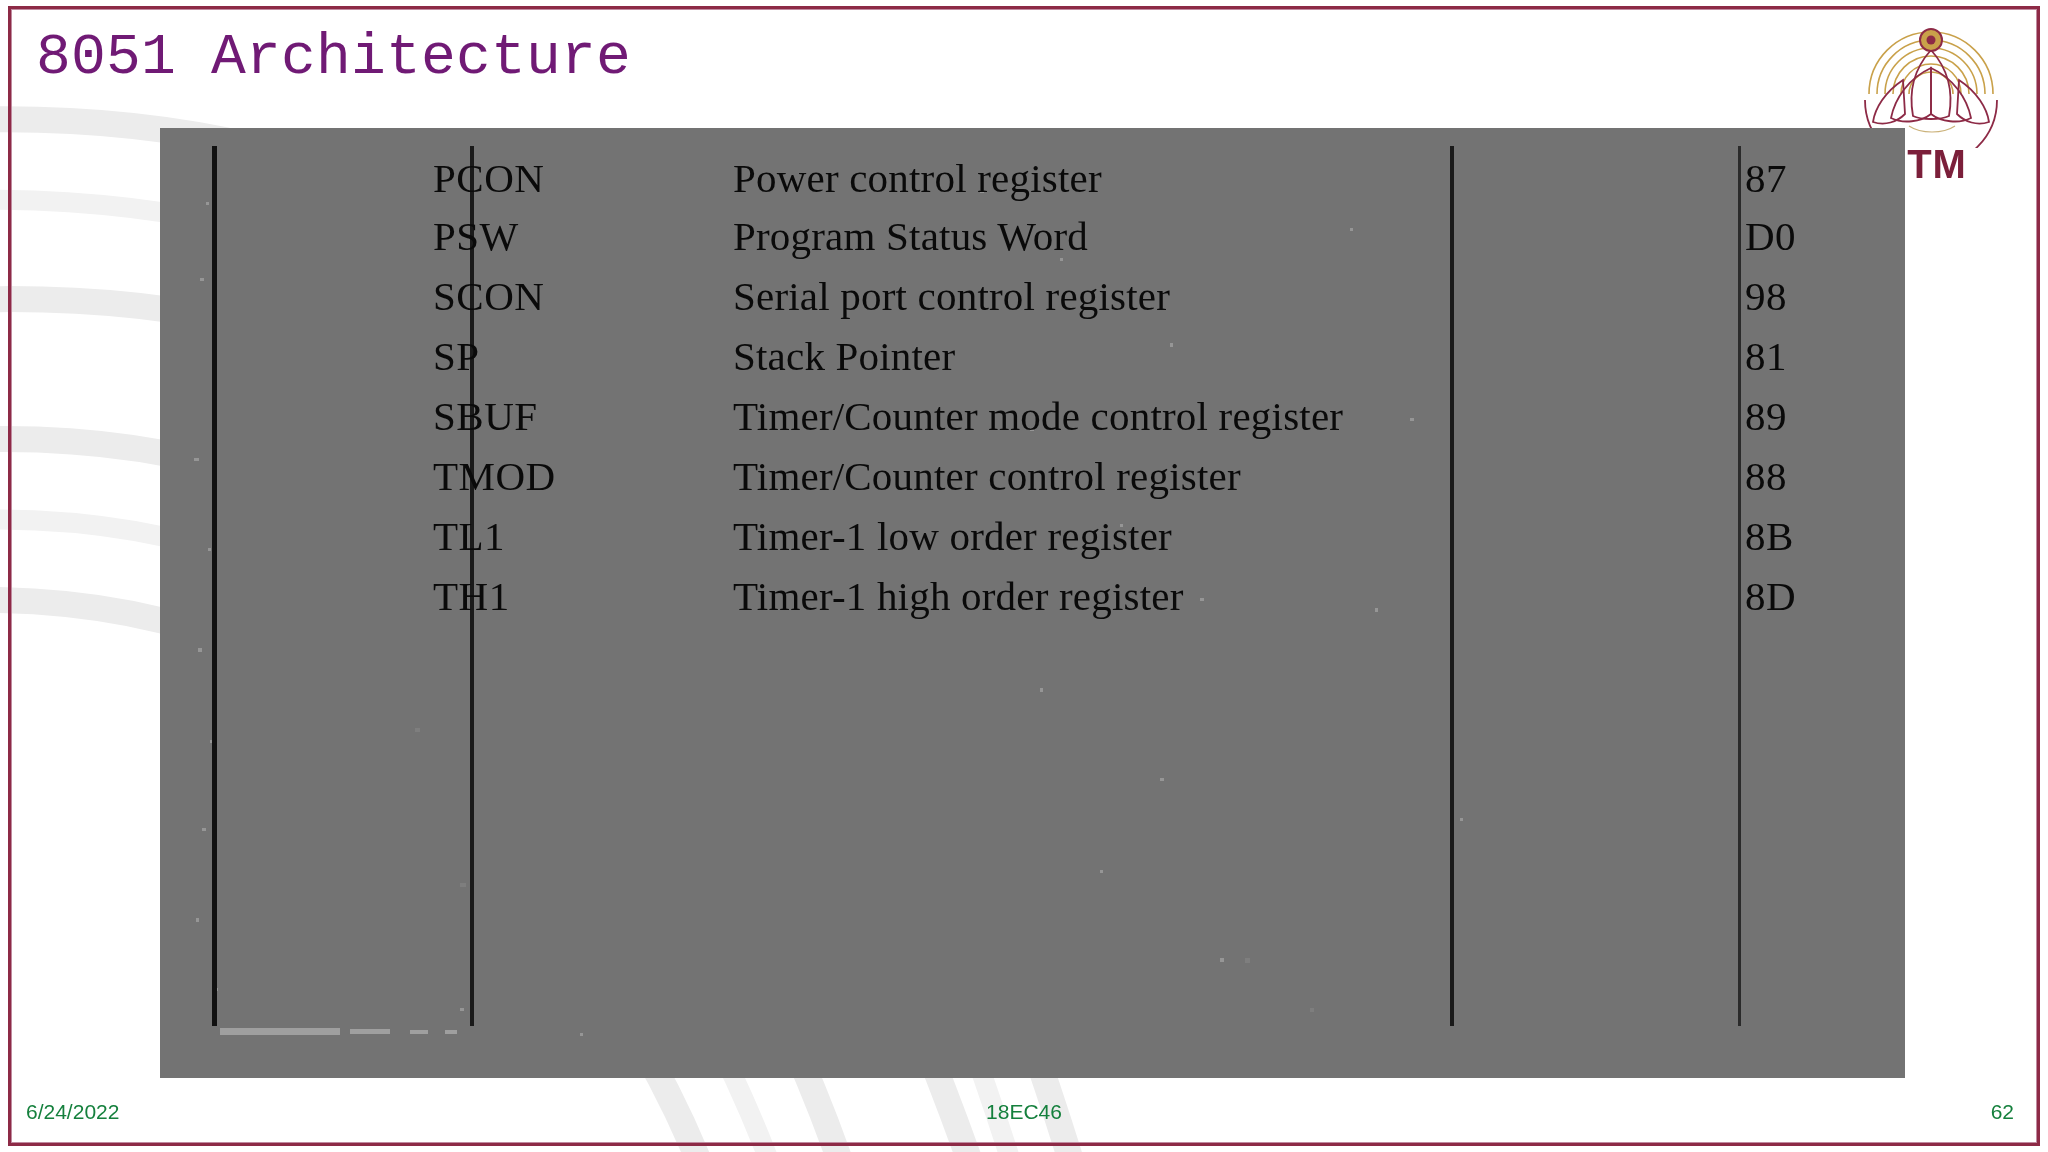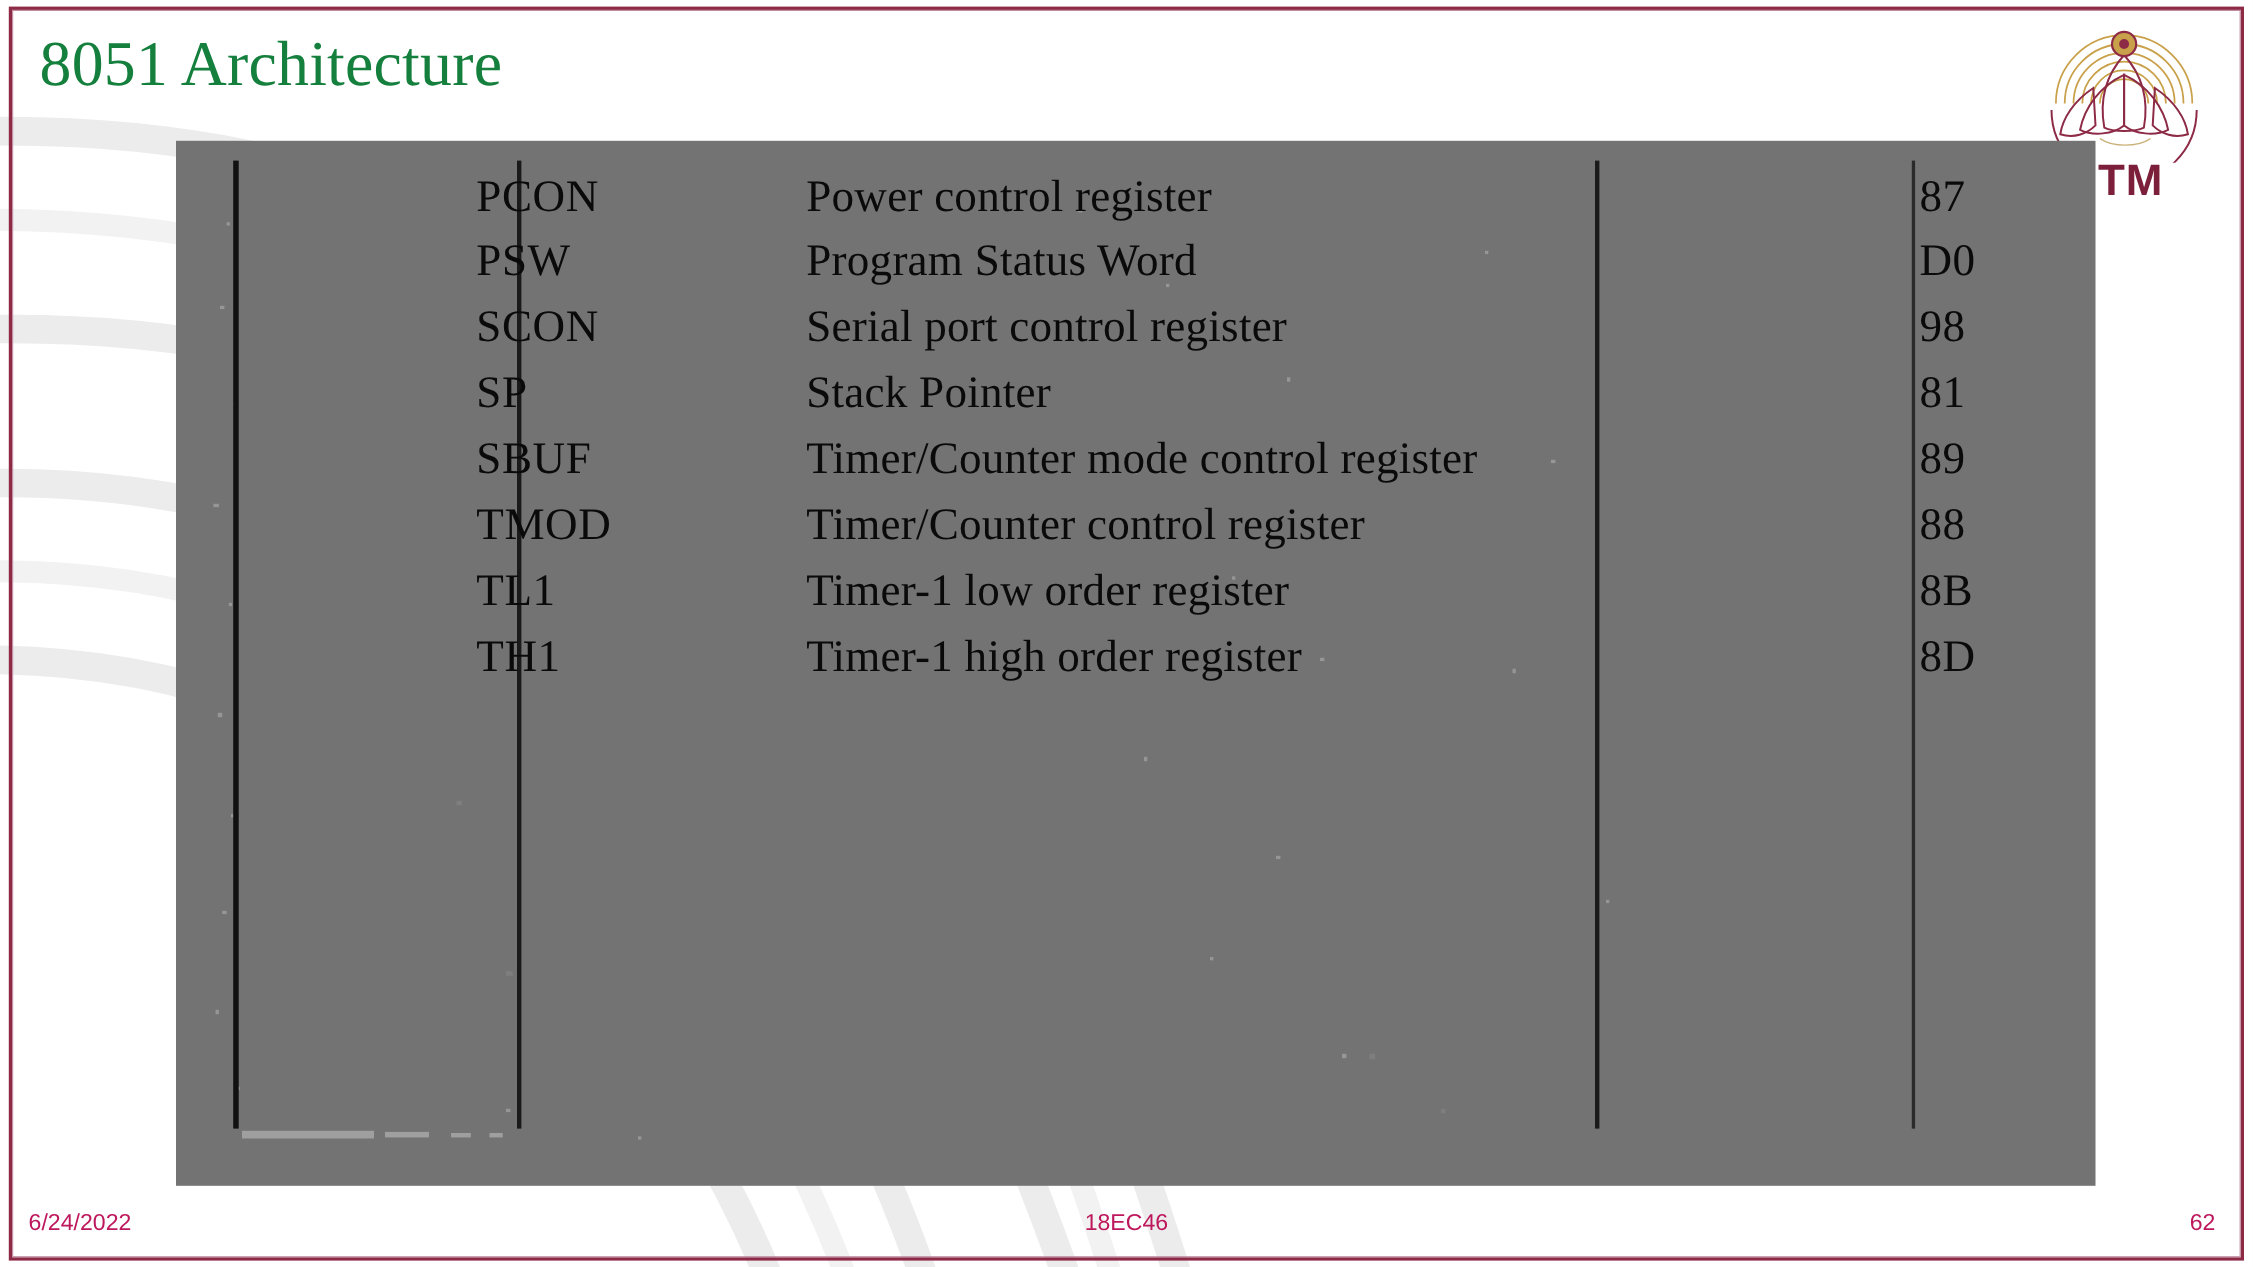--- a/index.html
+++ b/index.html
@@ -45,24 +45,24 @@
     width: 2048px; height: 1152px;
     z-index: 0;
     pointer-events: none;
   }
 
   
   .title {
     position: absolute;
     left: 36px;
     top: 26px;
-    font-family: Liberation Serif, serif;
+    font-family: Liberation Mono, monospace;
     font-size: 58px;
     line-height: 1.1;
-    color: #15803d;
+    color: #701a75;
     letter-spacing: 0.2px;
     white-space: nowrap;
     z-index: 12;
   }
 
   
   .logo-wrap {
     position: absolute;
     right: 22px;
     top: 8px;
@@ -139,21 +139,21 @@
   
   .footer {
     position: absolute;
     left: 0;
     bottom: 18px;
     width: 2048px;
     height: 34px;
     z-index: 25;
     font-family: "Liberation Sans", sans-serif;
     font-size: 21px;
-    color: #be185d;
+    color: #15803d;
   }
   .footer-date   { position: absolute; left: 26px;  top: 0; }
   .footer-course { position: absolute; left: 50%; top: 0; transform: translateX(-50%); }
   .footer-page   { position: absolute; right: 34px; top: 0; }
 </style>
 </head>
 <body>
 
 <div id="slide">
 

